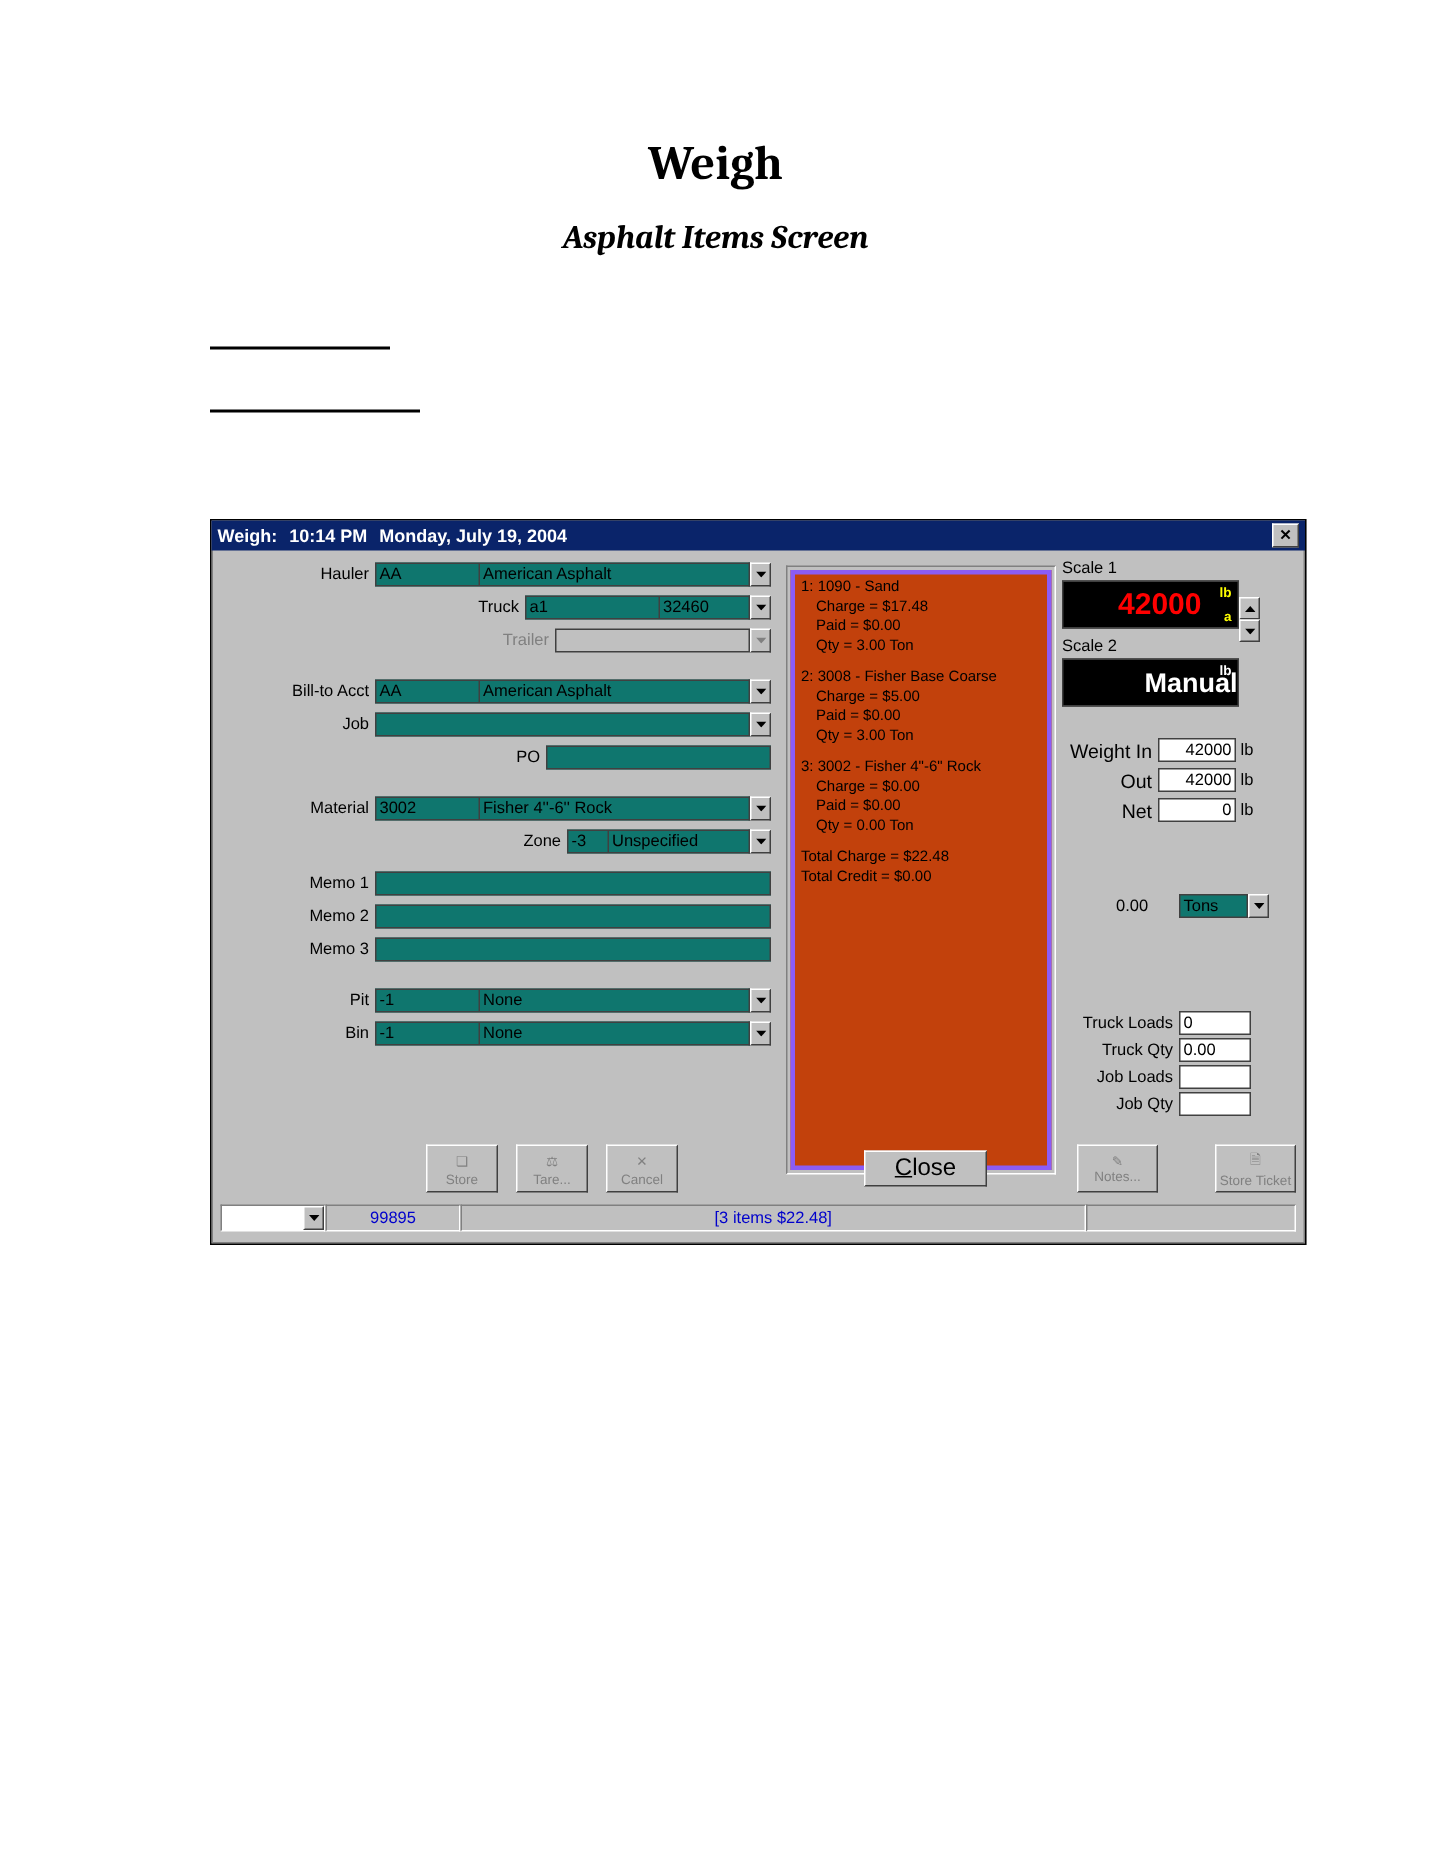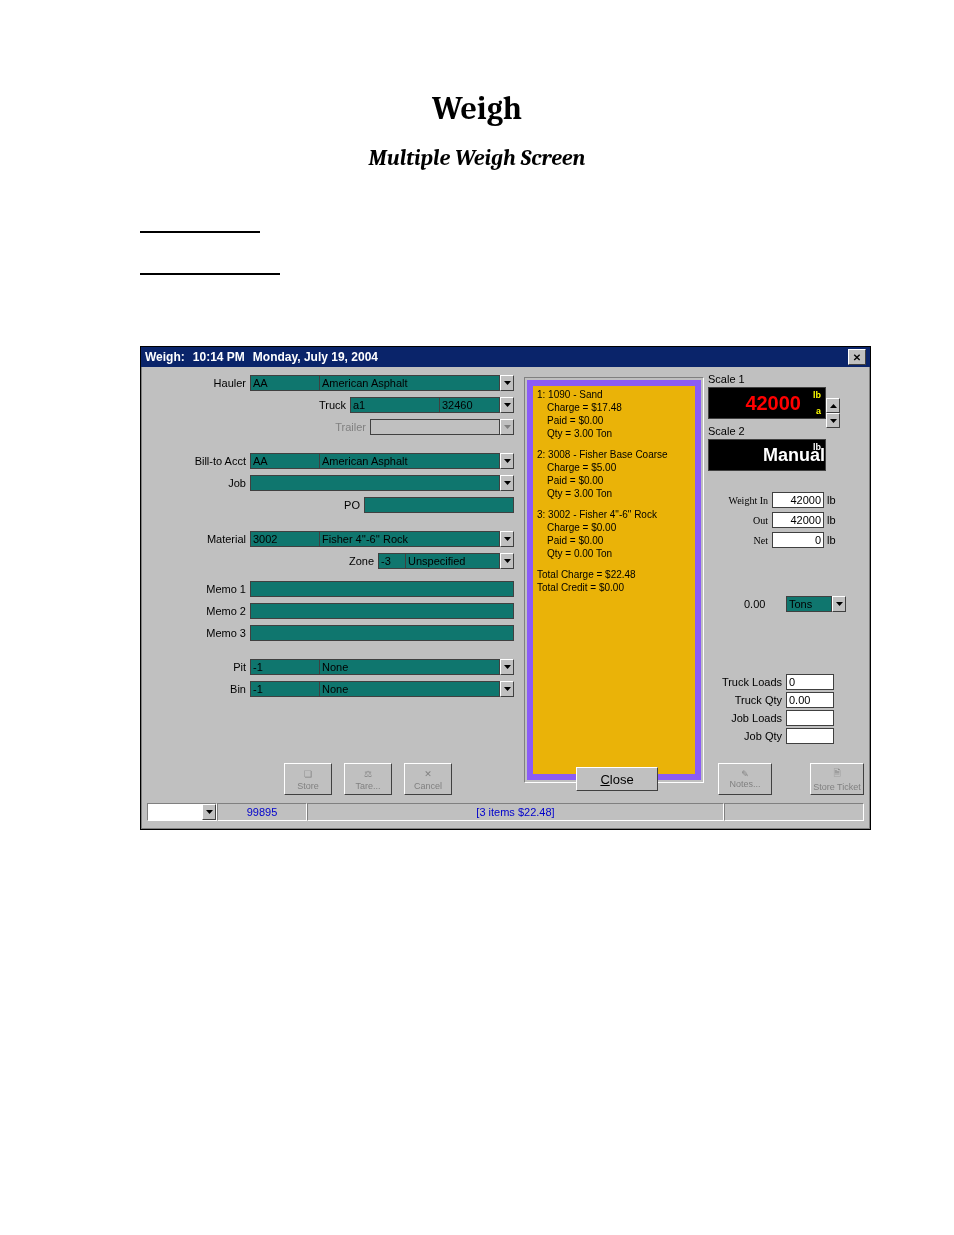--- a/index.html
+++ b/index.html
@@ -22,70 +22,70 @@
   .lbl{width:90px;text-align:right;padding-right:4px;font-size:11px;}
   .lbl.disabled{color:#808080;}
   .in{background:#0f766e;border:1px solid #404040;height:16px;box-sizing:border-box;font-size:11px;padding:0 2px;display:flex;align-items:center;overflow:hidden;}
   .in.disabled{background:#c0c0c0;color:#808080;}
   .dd{width:14px;height:16px;background:#c0c0c0;border:1px solid #fff;border-right-color:#404040;border-bottom-color:#404040;box-sizing:border-box;display:flex;align-items:center;justify-content:center;cursor:pointer;}
   .dd svg{width:7px;height:4px;}
   .gap{height:12px;}
 
   
   .summary{position:absolute;left:380px;top:8px;width:174px;height:400px;background:#c0c0c0;border:1px solid #808080;border-right-color:#fff;border-bottom-color:#fff;padding:2px;font-size:10px;line-height:13px;}
-  .summary .inner{border:6px solid #8b5cf6;background:#eab308;height:100%;box-sizing:border-box;padding:2px 4px;overflow:hidden;}
+  .summary .inner{border:3px solid #8b5cf6;background:#c2410c;height:100%;box-sizing:border-box;padding:2px 4px;overflow:hidden;}
   .sumblock{margin-bottom:8px;}
   .ind{padding-left:10px;}
 
   
   .right{position:absolute;left:564px;top:4px;width:155px;}
   .scaleLbl{font-size:11px;}
   .scaleBox{background:#000;border:1px solid #404040;height:32px;width:118px;position:relative;margin:2px 0 6px 0;display:flex;align-items:center;justify-content:flex-end;padding-right:24px;box-sizing:border-box;}
   .scaleVal{color:#ff0000;font-family:"Arial Black",Arial;font-weight:900;font-size:20px;letter-spacing:0;}
   .scaleManual{color:#fff;font-family:Arial;font-weight:bold;font-size:18px;}
   .scaleUnit{position:absolute;right:4px;top:2px;color:#ffff00;font-size:9px;font-weight:bold;}
   .scaleUnit2{position:absolute;right:4px;bottom:2px;color:#ffff00;font-size:9px;font-weight:bold;}
   .scaleManualUnit{position:absolute;right:4px;top:2px;color:#fff;font-size:9px;font-weight:bold;}
   .spin{position:absolute;left:118px;top:25px;width:14px;}
   .spinBtn{width:14px;height:15px;background:#c0c0c0;border:1px solid #fff;border-right-color:#404040;border-bottom-color:#404040;box-sizing:border-box;display:flex;align-items:center;justify-content:center;cursor:pointer;}
 
   .wrow{display:flex;align-items:center;height:18px;margin-bottom:2px;}
-  .wrow .wl{width:60px;text-align:right;padding-right:4px;font-size:10px;font-family:Liberation Serif, serif;}
+  .wrow .wl{width:60px;text-align:right;padding-right:4px;font-size:13px;}
   .wrow .wi{width:52px;background:#fff;border:1px solid #404040;height:16px;box-sizing:border-box;font-size:11px;text-align:right;padding:0 2px;line-height:14px;}
   .wrow .wu{font-size:11px;padding-left:3px;}
 
   .convRow{display:flex;align-items:center;height:18px;margin-top:46px;}
   .convRow .wi{width:40px;}
 
   .loads{margin-top:60px;}
   .loads .row2{display:flex;align-items:center;height:18px;}
   .loads .l2{width:74px;text-align:right;padding-right:4px;font-size:11px;}
   .loads .i2{width:48px;background:#fff;border:1px solid #404040;height:16px;box-sizing:border-box;font-size:11px;padding:0 2px;line-height:14px;}
 
   
   .btns{position:absolute;left:140px;top:394px;display:flex;gap:12px;}
   .ibtn{width:46px;height:30px;background:#c0c0c0;border:1px solid #fff;border-right-color:#404040;border-bottom-color:#404040;font-size:9px;color:#808080;display:flex;flex-direction:column;align-items:center;justify-content:center;cursor:pointer;}
   .ibtn .ico{height:14px;display:flex;align-items:center;justify-content:center;color:#808080;}
 
-  .closeBtn{position:absolute;left:432px;top:398px;width:80px;height:22px;background:#c0c0c0;border:1px solid #fff;border-right-color:#404040;border-bottom-color:#404040;font-size:13px;display:flex;align-items:center;justify-content:center;cursor:pointer;}
+  .closeBtn{position:absolute;left:432px;top:398px;width:80px;height:22px;background:#c0c0c0;border:1px solid #fff;border-right-color:#404040;border-bottom-color:#404040;font-size:16px;display:flex;align-items:center;justify-content:center;cursor:pointer;}
   .closeBtn u{text-decoration:underline;}
 
   .rbtns{position:absolute;left:574px;top:394px;display:flex;gap:38px;}
   .rbtn{width:52px;height:30px;background:#c0c0c0;border:1px solid #fff;border-right-color:#404040;border-bottom-color:#404040;font-size:9px;color:#808080;display:flex;flex-direction:column;align-items:center;justify-content:center;cursor:pointer;}
 
   
   .status{position:absolute;left:3px;right:3px;bottom:3px;height:20px;display:flex;}
   .spanel{border:1px solid #808080;border-right-color:#fff;border-bottom-color:#fff;height:18px;box-sizing:border-box;font-size:11px;display:flex;align-items:center;padding:0 4px;}
 </style>
 </head>
 <body>
 
 <div class="page">
   <h1>Weigh</h1>
-  <h2>Multiple Weigh Screen</h2>
+  <h2>Asphalt Items Screen</h2>
   <div class="rule"></div>
 
   <div class="app">
     <div class="titlebar">
       <span class="tspan tstatic">Weigh:</span>
       <span class="tspan">10:14 PM</span>
       <span class="tspan">Monday, July 19, 2004</span>
       <div class="close">
         <span>✕</span>
       </div>

